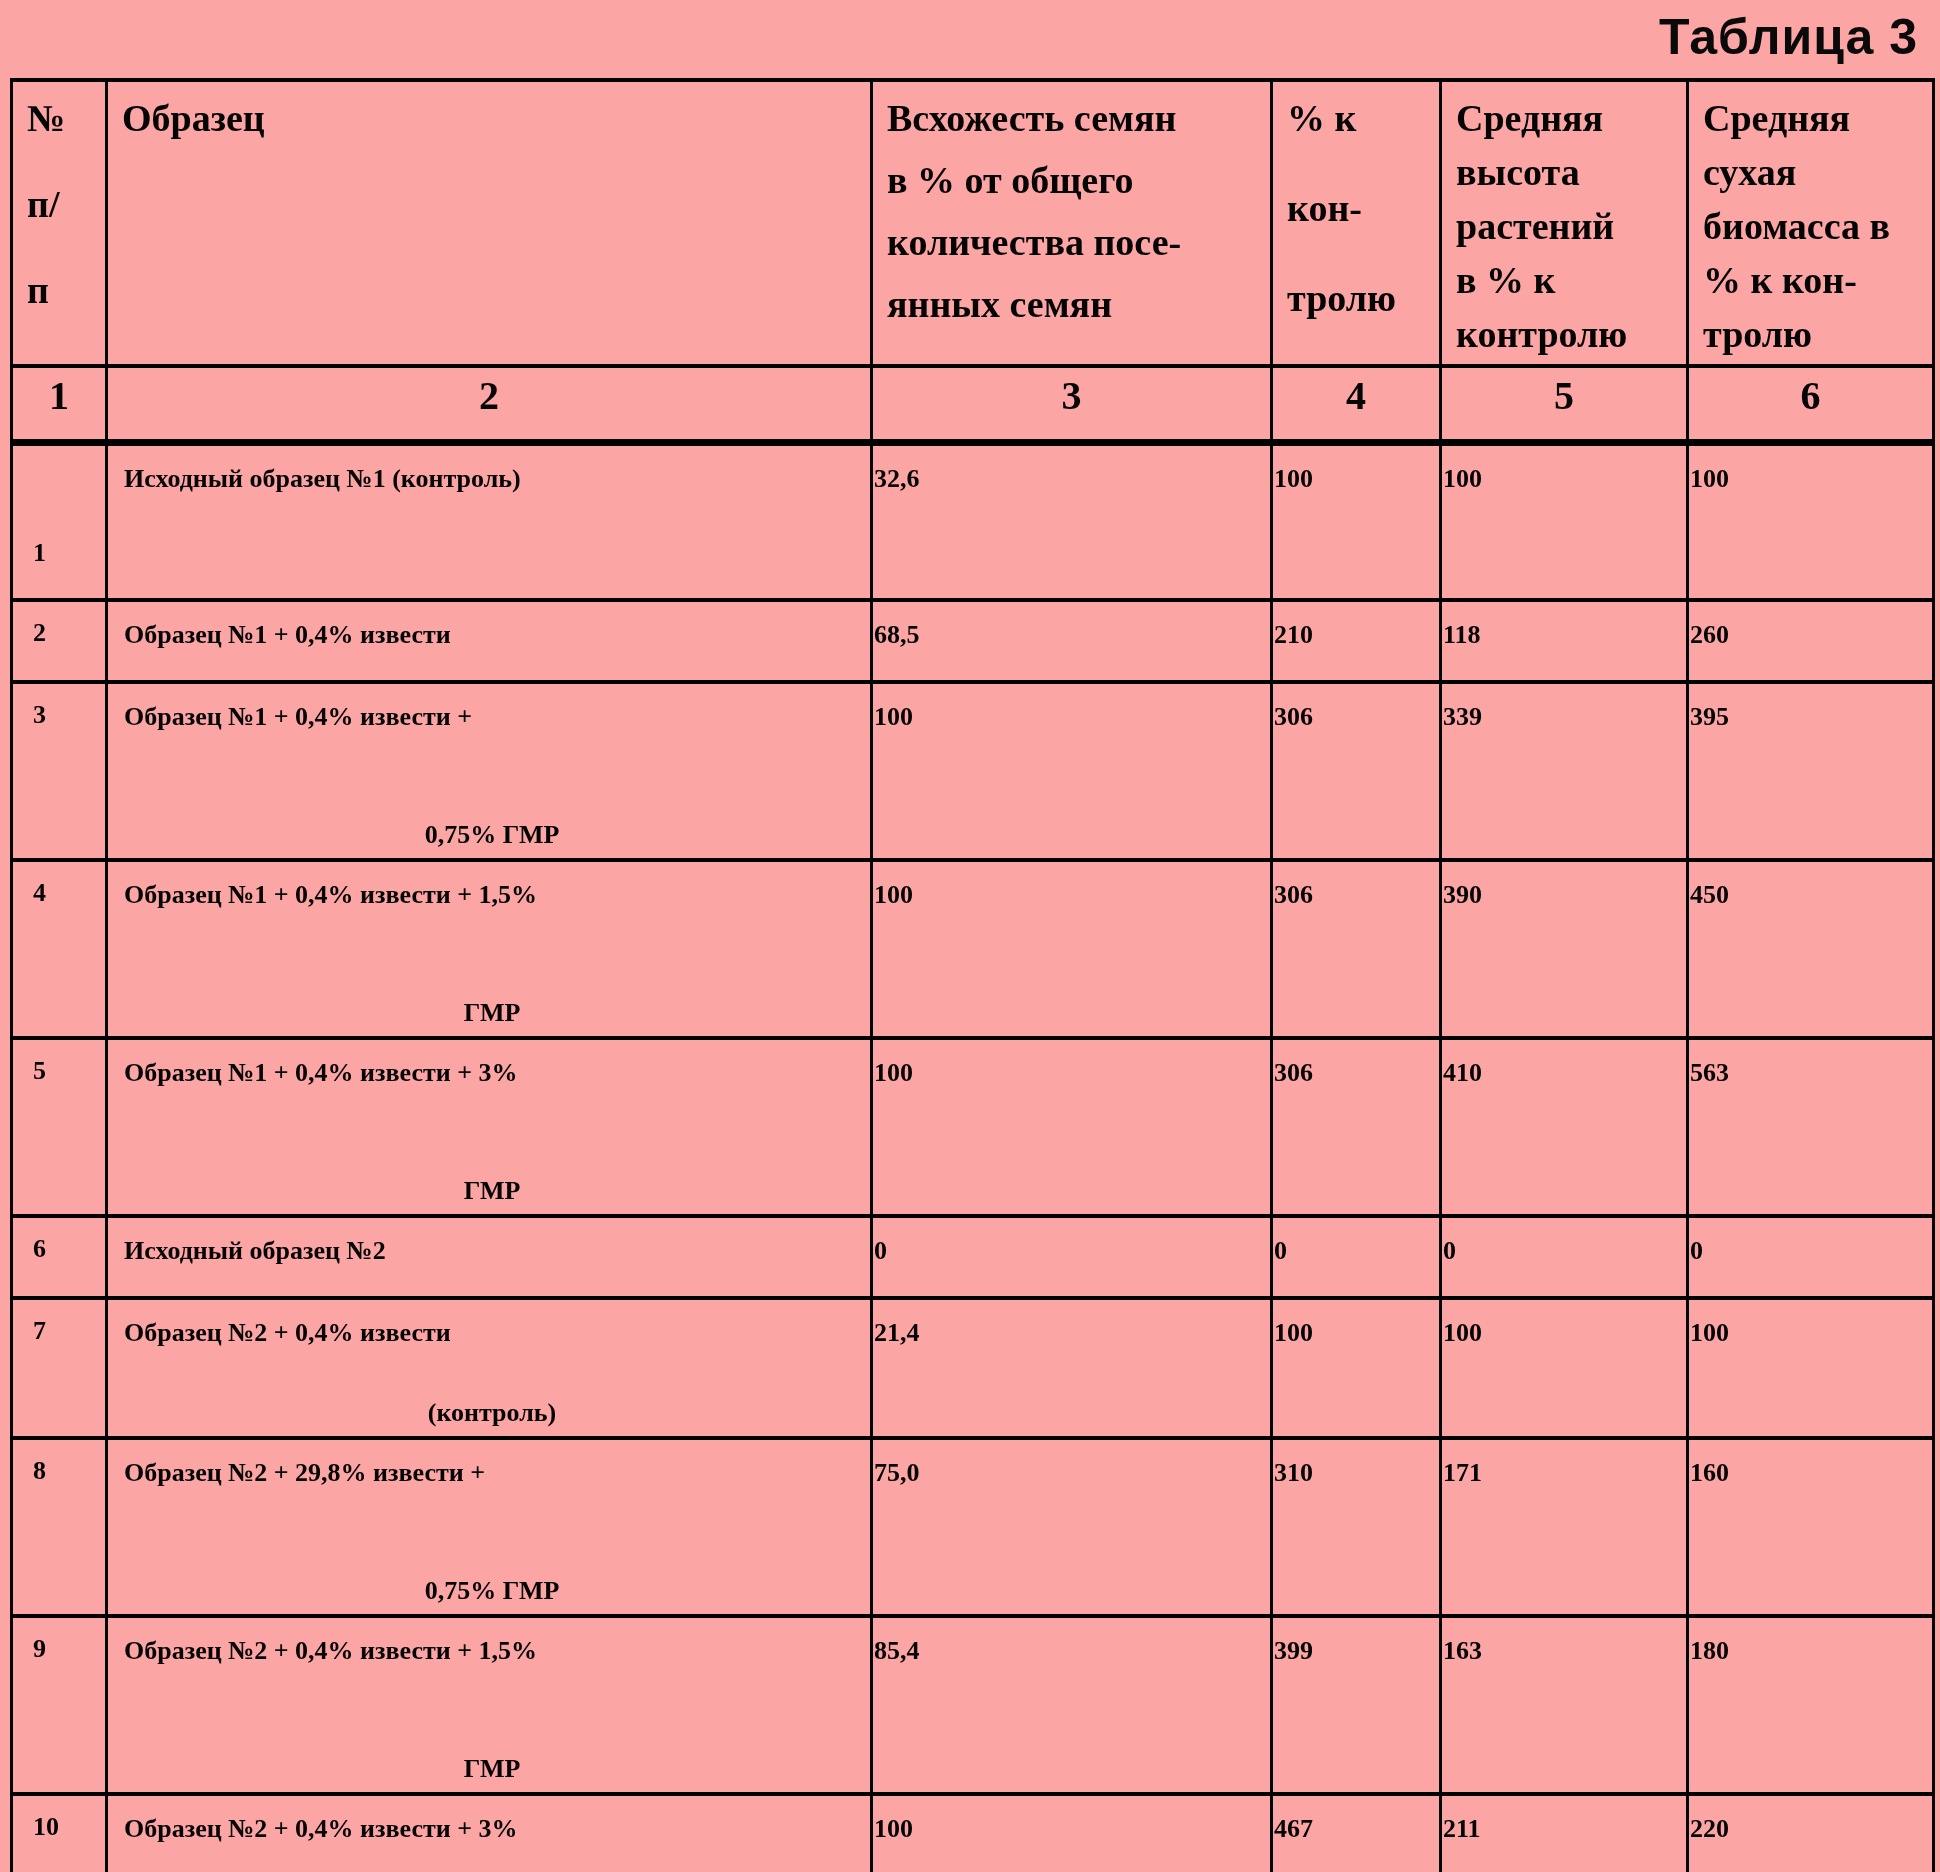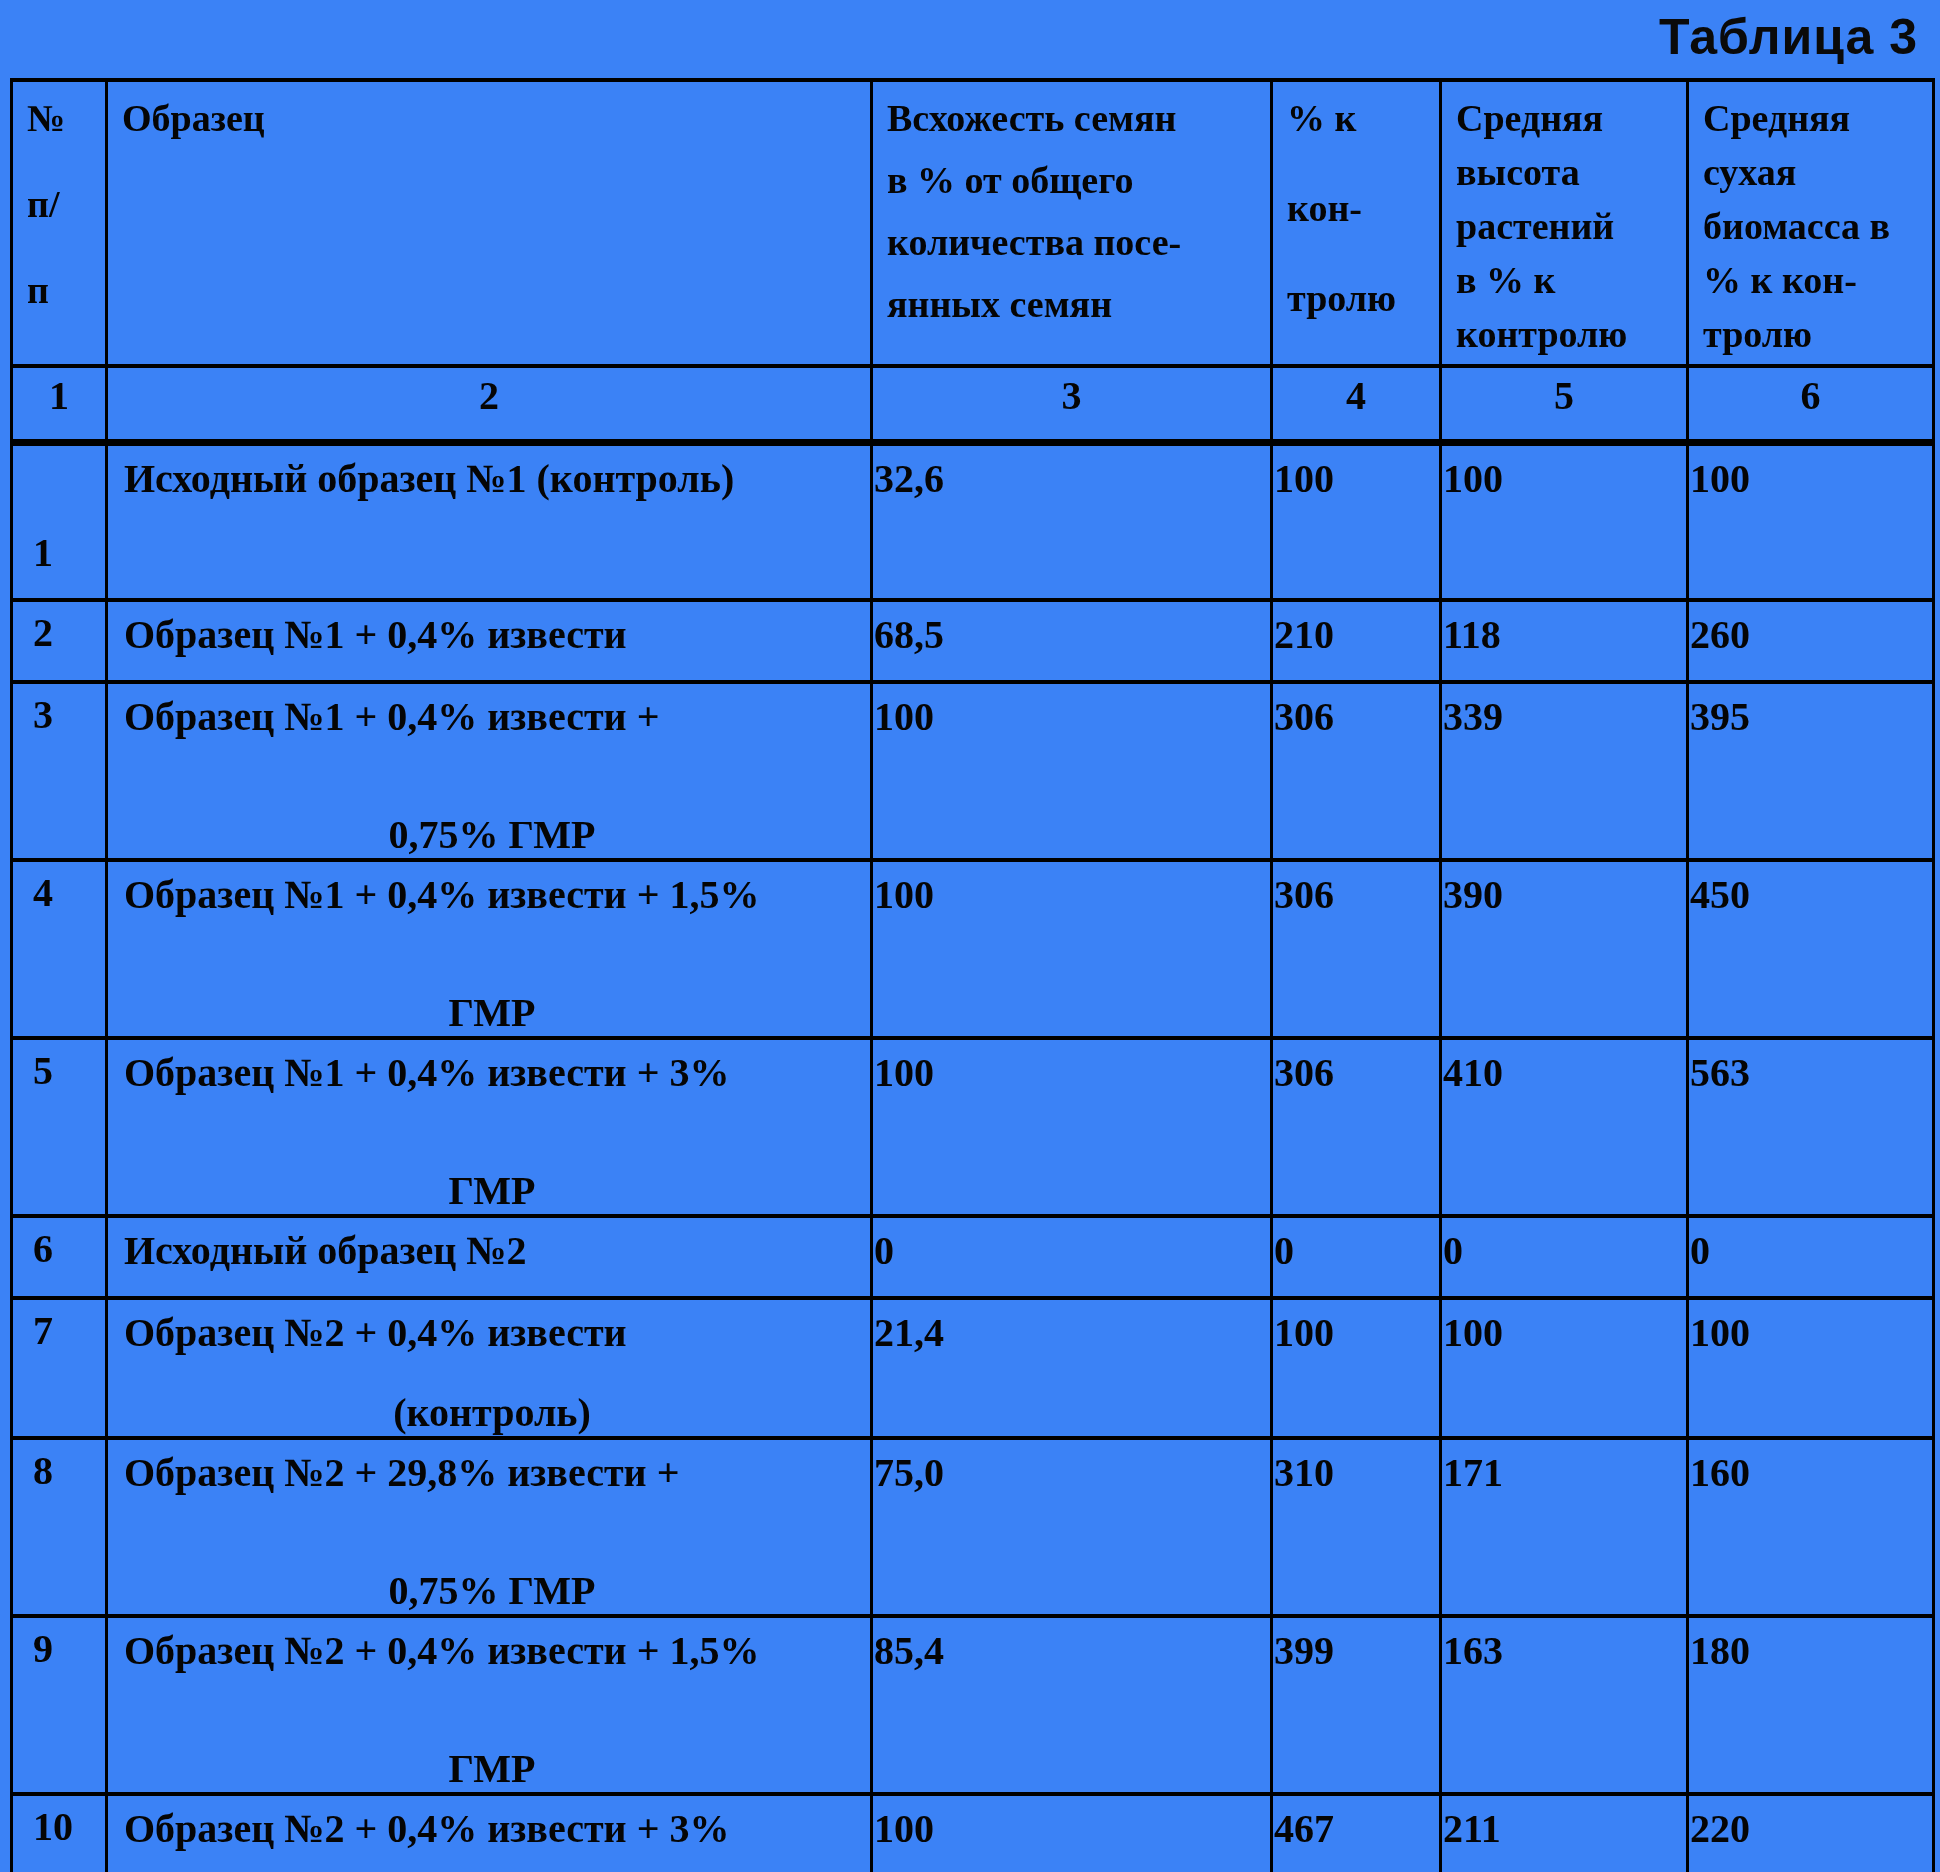--- a/index.html
+++ b/index.html
@@ -2,21 +2,21 @@
 <html><head>
 <meta charset="utf-8">
 <style>
   * { box-sizing: border-box; }
   html, body { margin: 0; padding: 0; background: #ffffff; }
 
   .page {
     position: relative;
     width: 1940px;
     height: 1872px;
-    background: #3b82f6;
+    background: #fca5a5;
     color: #000;
     font-family: "Liberation Serif", serif;
     overflow: hidden;
   }
 
   .caption {
     position: absolute;
     top: 8px;
     right: 22px;
     font-family: "Liberation Sans", sans-serif;
@@ -63,21 +63,21 @@
   
   .numbers-row td {
     height: 76px;
     text-align: center;
     padding-top: 4px;
     font-size: 40px;
     border-bottom-width: 7px;
   }
 
   
-  .t tbody td { font-size: 40px; line-height: 46px; margin-left: 42px; }
+  .t tbody td { font-size: 26px; line-height: 46px; margin-left: 42px; }
   td.rownum  { text-align: left; padding: 8px 4px 0 20px; }
   td.variant { text-align: left; padding: 10px 10px 0 16px; }
   td.val     { padding-top: 10px; }
 
   .vline { white-space: nowrap; }
   .vline + .vline { margin-top: 72px; text-align: center; }
 
   
   tbody tr:nth-child(1)  td { height: 158px; }
   tbody tr:nth-child(2)  td { height: 82px;  }

